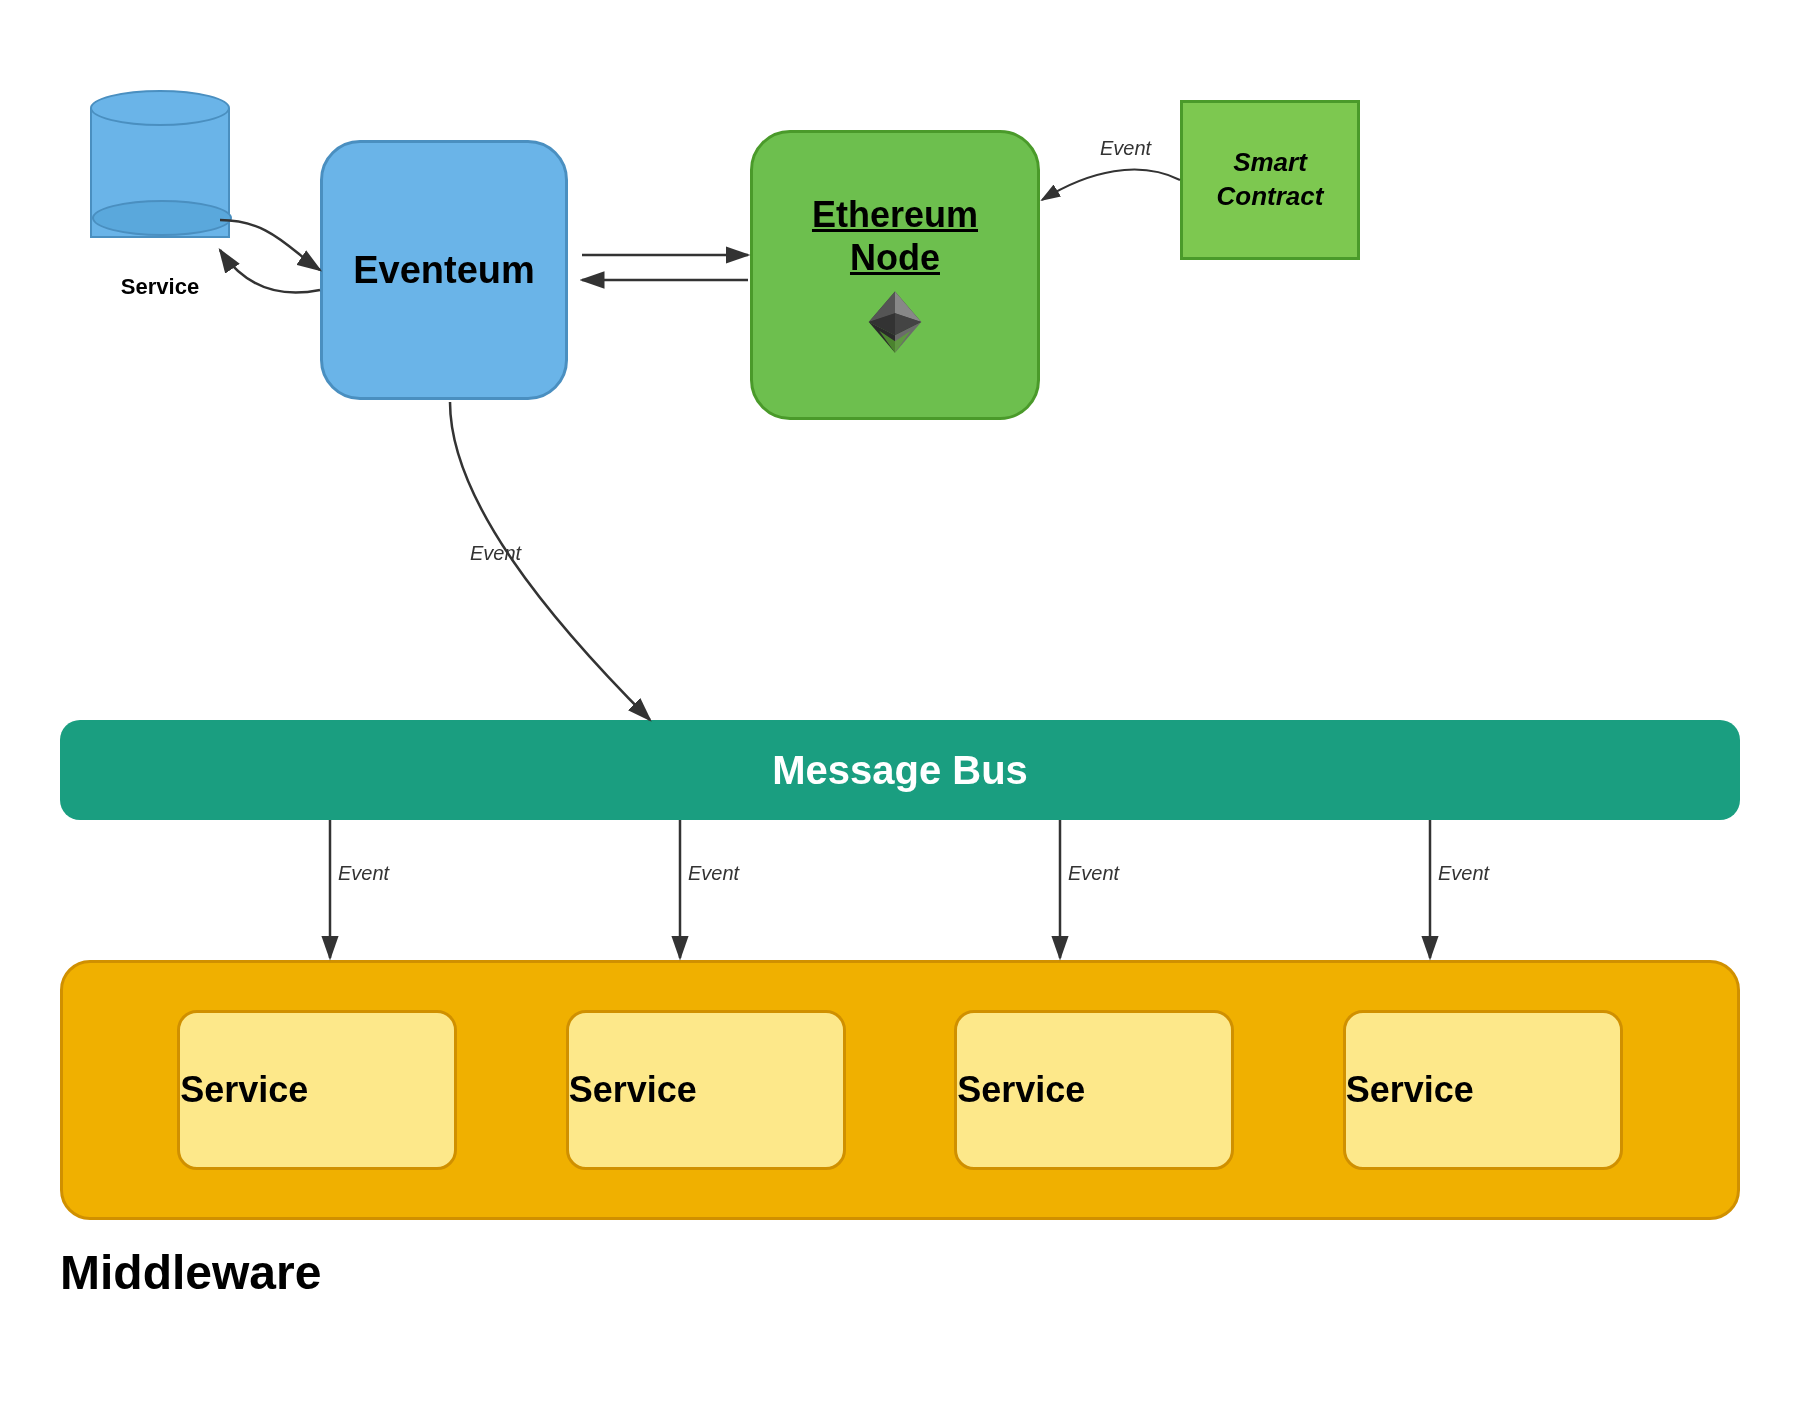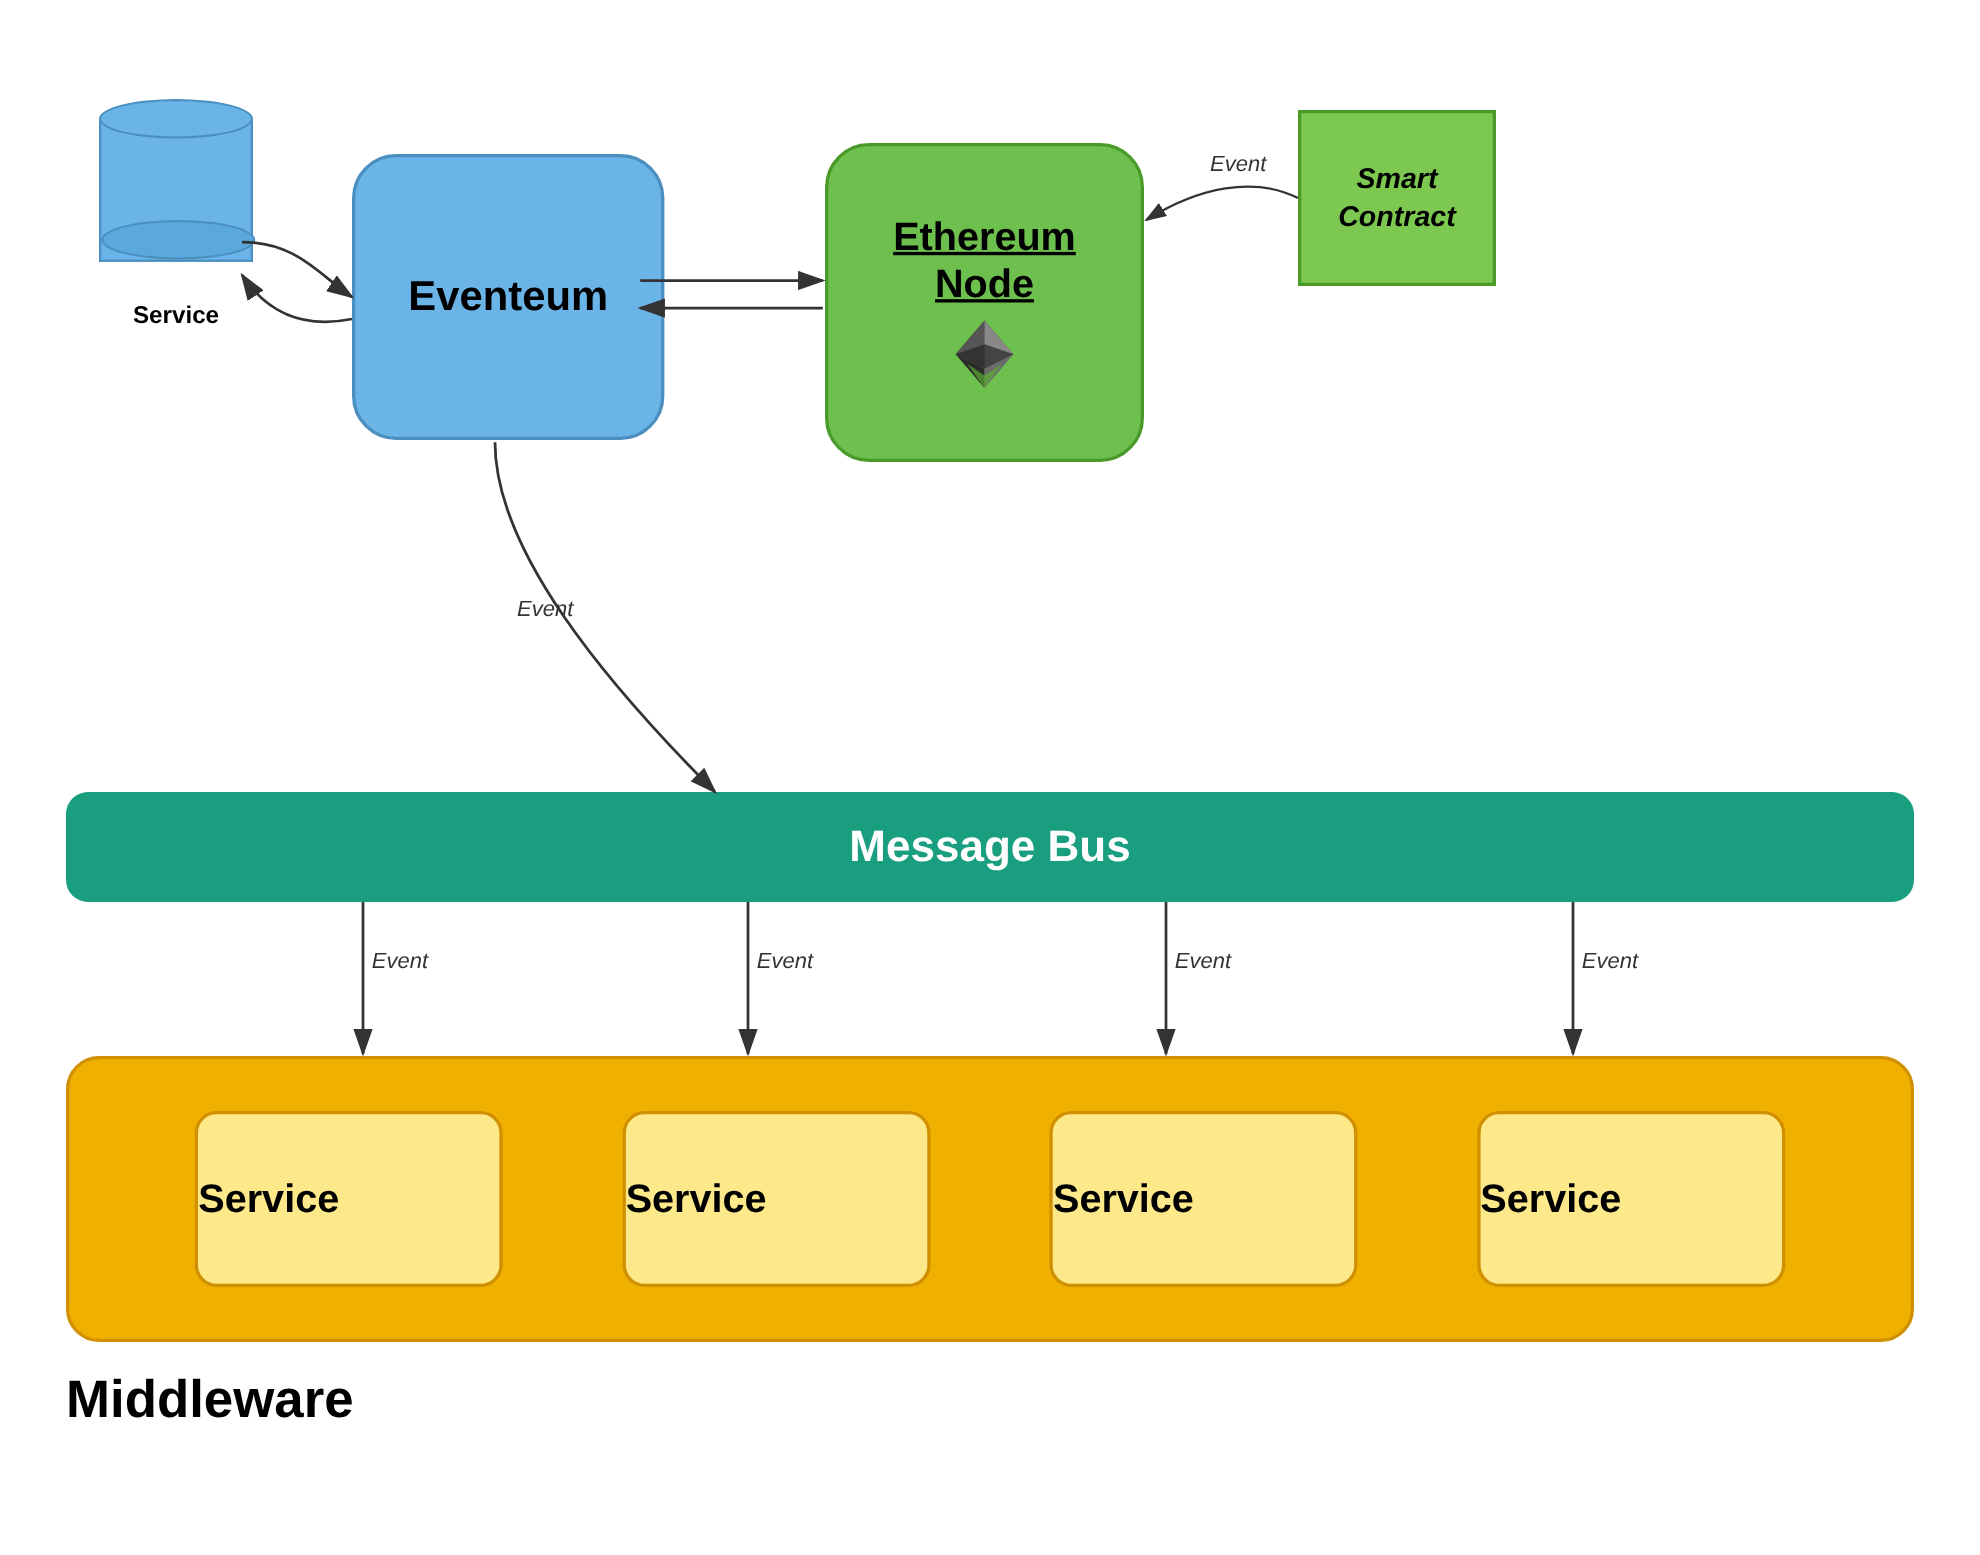--- a/index.html
+++ b/index.html
@@ -69,21 +69,21 @@
       color: #000;
       white-space: nowrap;
       text-align: center;
     }
 
     
     .eventeum-box {
       position: absolute;
       left: 320px;
       top: 140px;
-      width: 284px;
+      width: 248px;
       height: 260px;
       background: #6ab4e8;
       border-radius: 40px;
       border: 3px solid #4a8fc0;
       display: flex;
       align-items: center;
       justify-content: center;
     }
     .eventeum-label {
       font-size: 38px;

